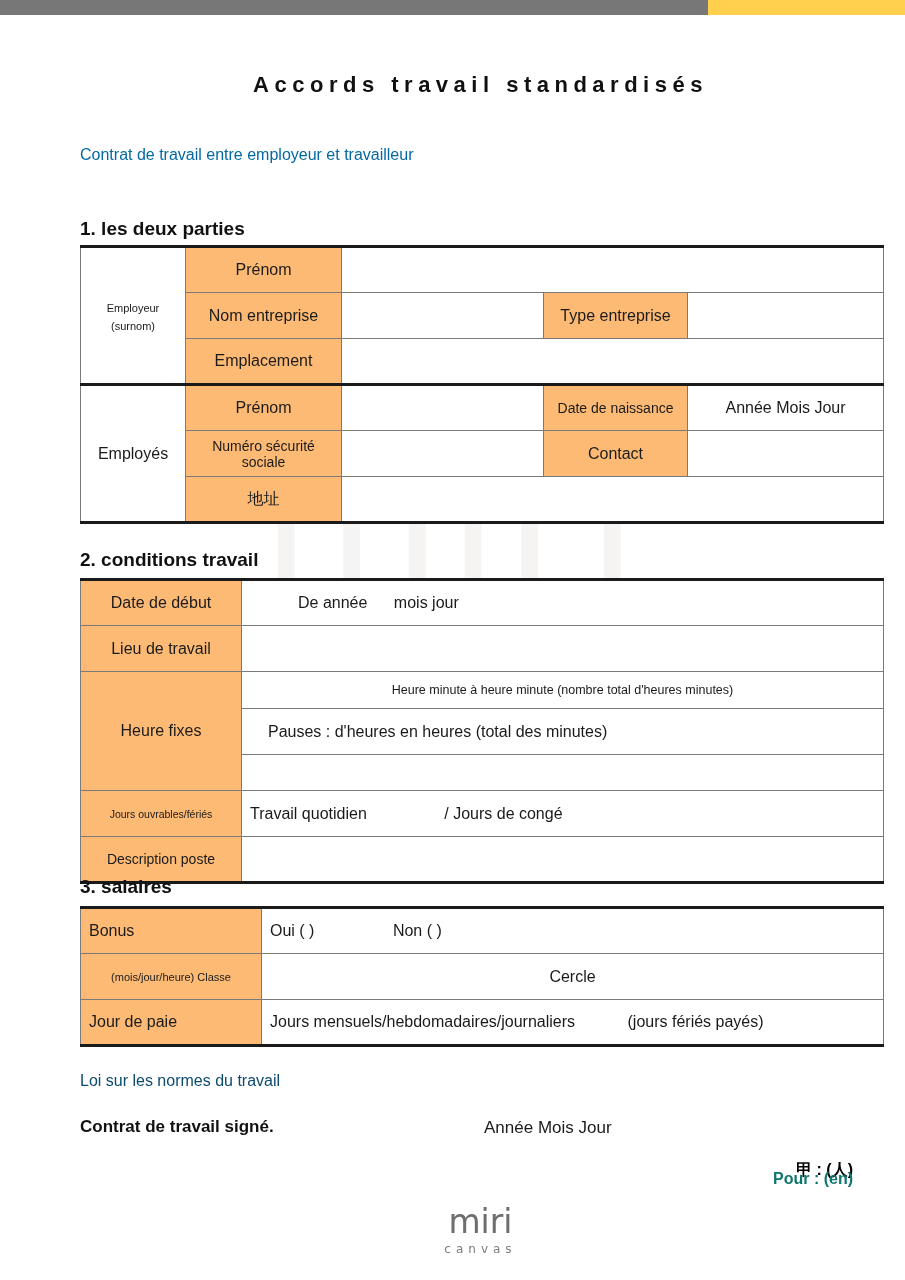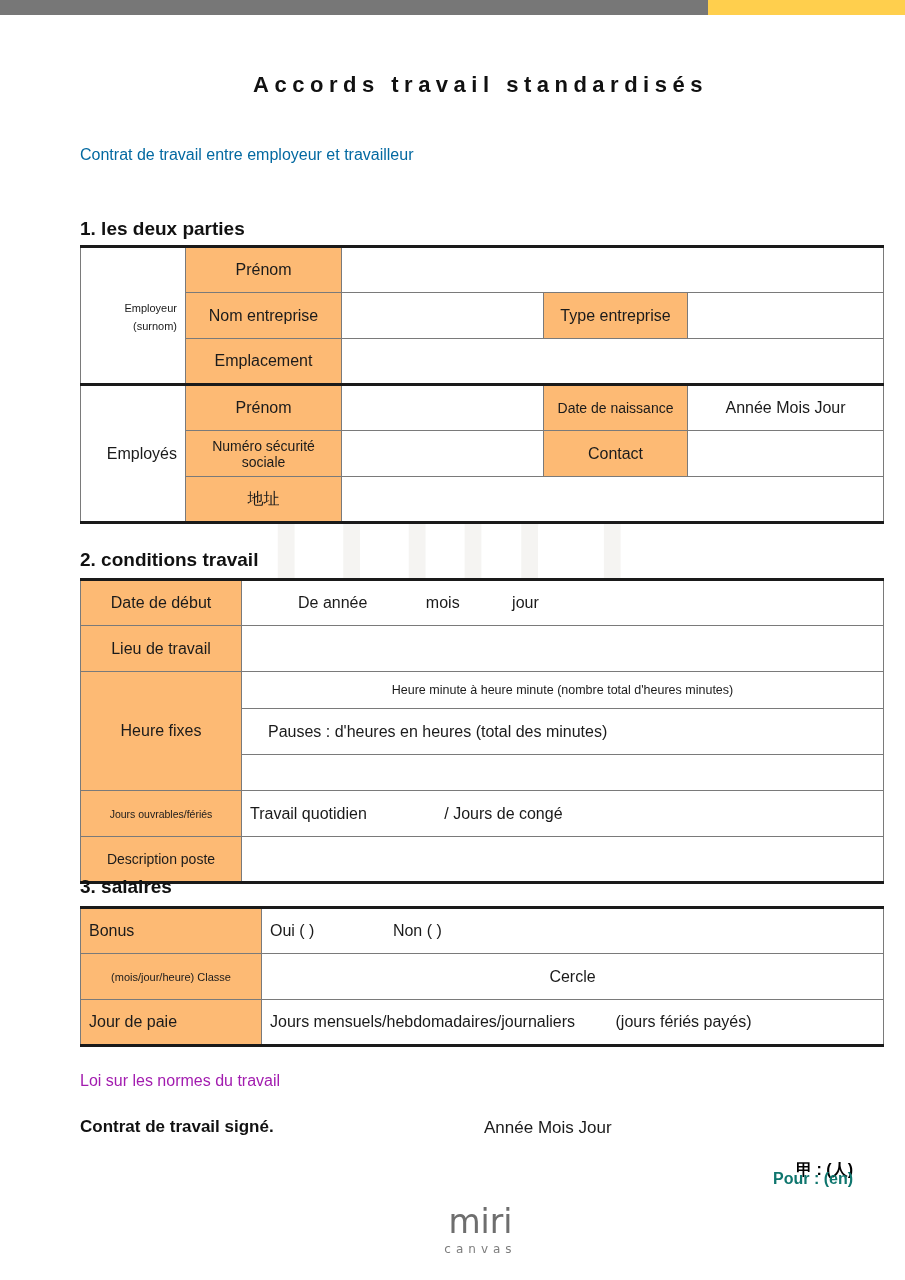--- a/index.html
+++ b/index.html
@@ -81,39 +81,39 @@
   .tbl td.lbl.xs  { font-size:10.5px; }
   .tbl td.lbl.md  { font-size:14px; }
   .tbl td.val { background:#ffffff; font-size:16px; }
   .thickrow td { border-top:3px solid #1a1a1a; }
 
   
   #table1 { top:245px; }
   #table1 td { height:46px; }
   #table1 td.grp {
     background:#ffffff;
-    text-align:right;
+    text-align:center;
     border-right:1px solid #7a7a7a;
   }
 
   
   #table2 { top:578px; }
   #table2 td { height:46px; }
 
   
   #table3 { top:906px; }
   #table3 td { height:46px; }
 
   
   .inl { display:inline-block; }
 
   
   .foot-line1 {
     position:absolute; left:52px; top:1072px;
-    font-size:16px; color:#a21caf;
+    font-size:16px; color:#0c4a6e;
   }
   .foot-line2 {
     position:absolute; left:52px; top:1117px;
     font-size:17px; font-weight:bold; color:#111;
   }
   .foot-date {
     position:absolute; left:456px; top:1118px;
     font-size:17px; color:#1b1b1b;
   }
   .foot-right1 {
@@ -218,22 +218,22 @@
     <table class="tbl" id="table2">
       <colgroup>
         <col style="width:161px">
         <col style="width:642px">
       </colgroup>
       <tbody>
         <tr>
           <td class="lbl">Date de début</td>
           <td class="val">
             <span class="inl" style="margin-left:48px;">De année</span>
-            <span class="inl" style="margin-left:54px;">mois</span>
-            <span class="inl" style="margin-left:48px;">jour</span>
+            <span class="inl" style="margin-left:22px;">mois</span>
+            <span class="inl" style="">jour</span>
           </td>
         </tr>
         <tr>
           <td class="lbl">Lieu de travail</td>
           <td class="val"></td>
         </tr>
         <tr>
           <td class="lbl" rowspan="3">Heure fixes</td>
           <td class="val" style="height:37px; text-align:center; font-size:12.5px;">Heure minute à heure minute (nombre total d'heures minutes)</td>
         </tr>
@@ -275,21 +275,21 @@
           </td>
         </tr>
         <tr>
           <td class="lbl sm">(mois/jour/heure) Classe</td>
           <td class="val" style="text-align:center;">Cercle</td>
         </tr>
         <tr>
           <td class="lbl" style="text-align:left;">Jour de paie</td>
           <td class="val">
             <span class="inl">Jours mensuels/hebdomadaires/journaliers</span>
-            <span class="inl" style="margin-left:36px;">(jours fériés payés)</span>
+            <span class="inl" style="margin-left:48px;">(jours fériés payés)</span>
           </td>
         </tr>
       </tbody>
     </table>
 
     <div class="foot-line1">Loi sur les normes du travail</div>
     <div class="foot-line2">Contrat de travail signé.</div>
     <div class="foot-date">Année Mois Jour</div>
     <div class="foot-right1">甲 : (人)</div>
     <div class="foot-right2">Pour : (en)</div>

